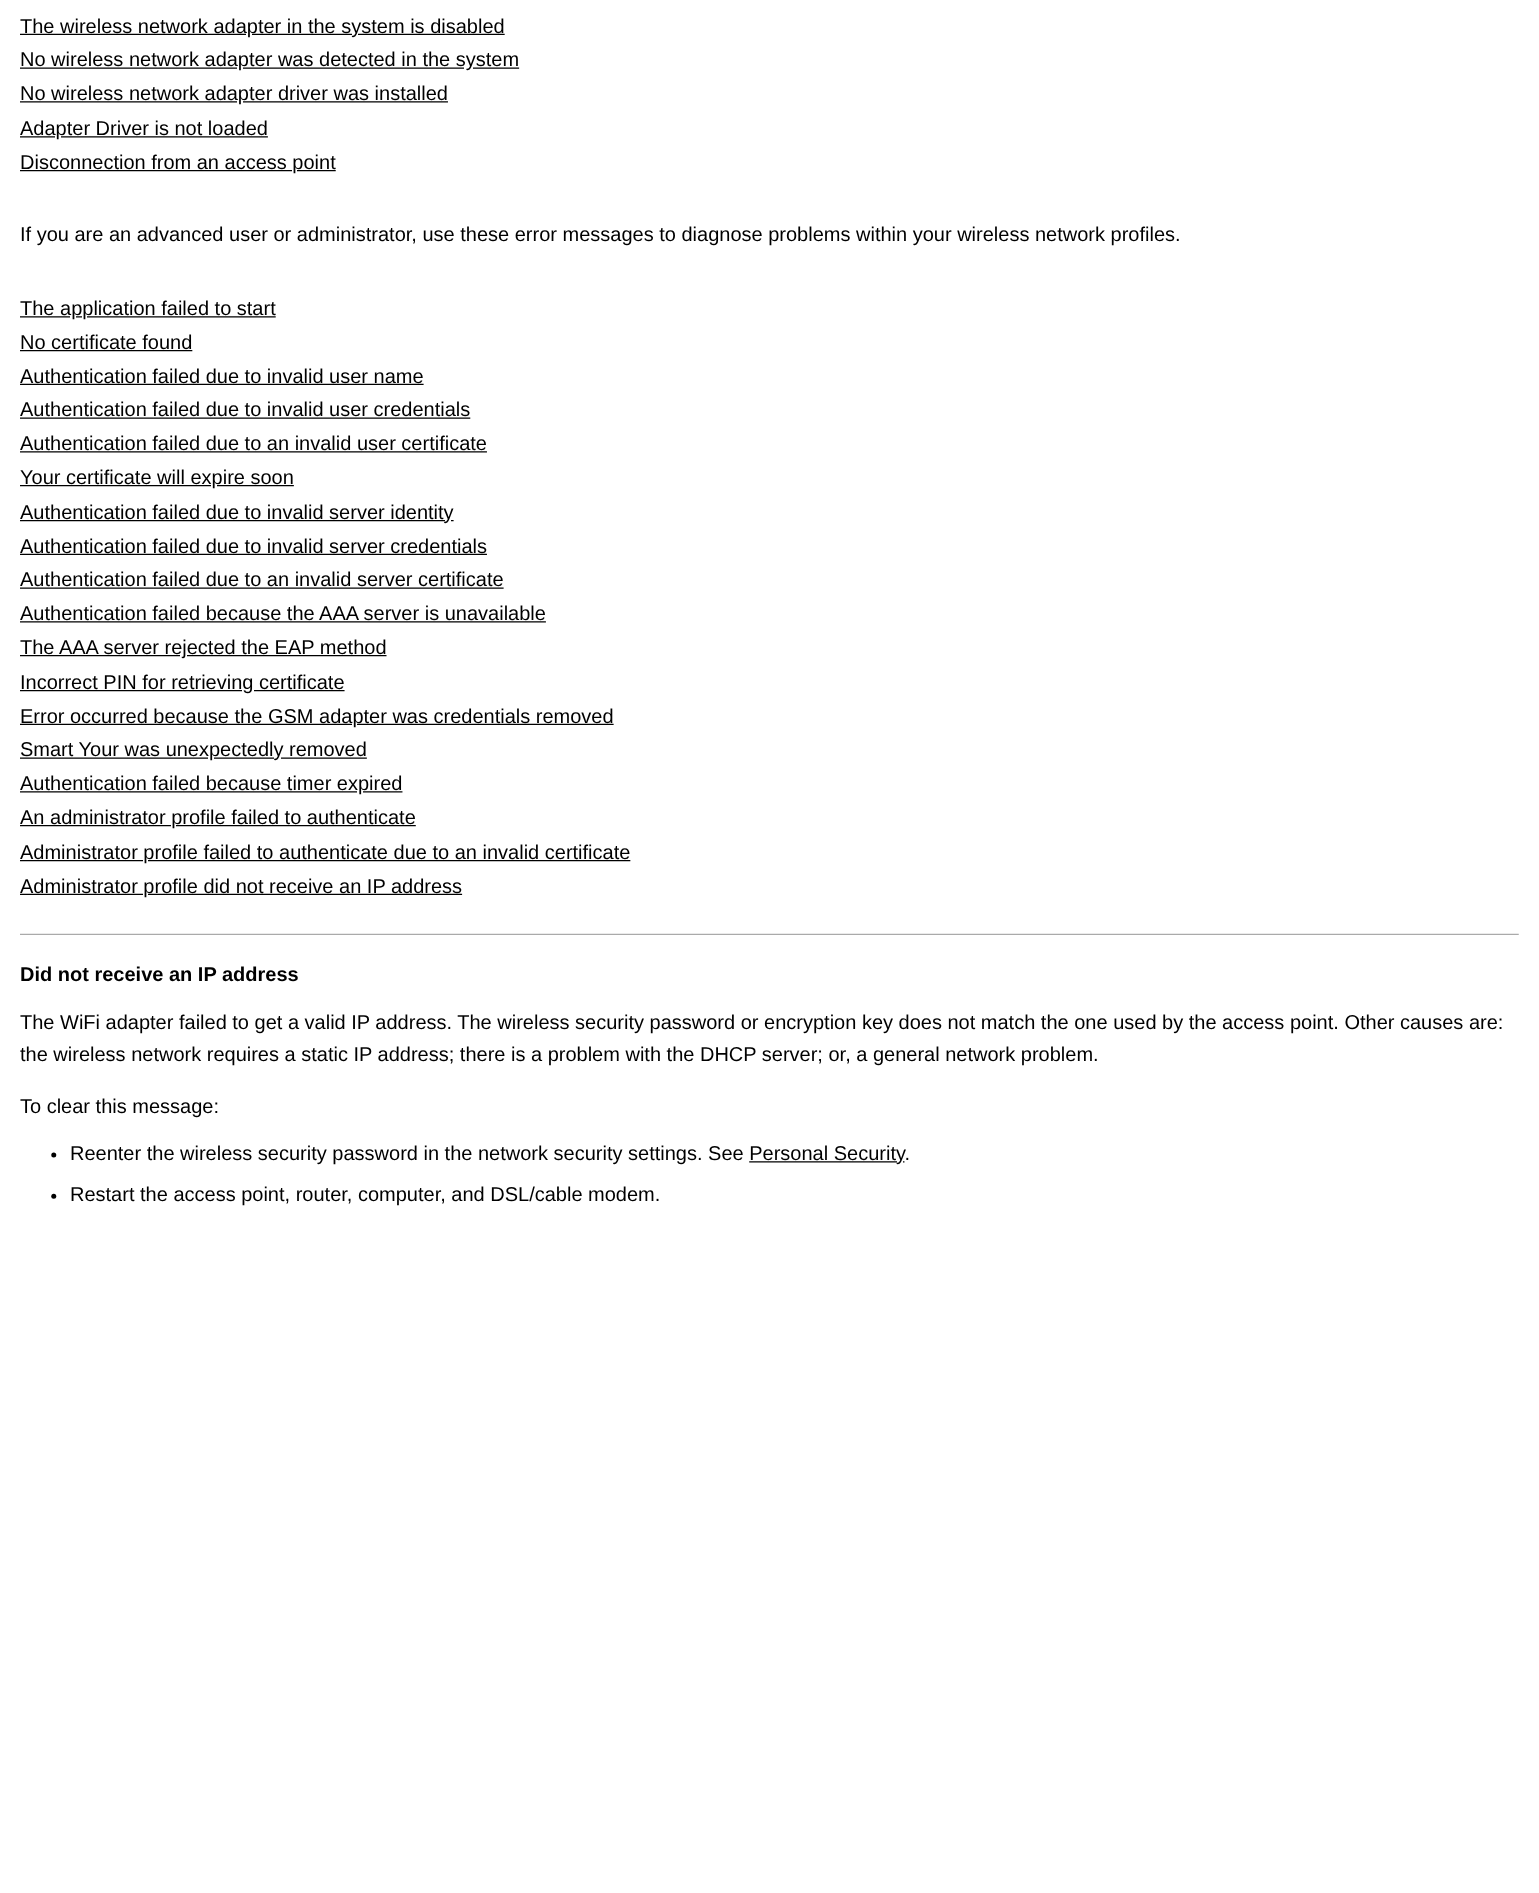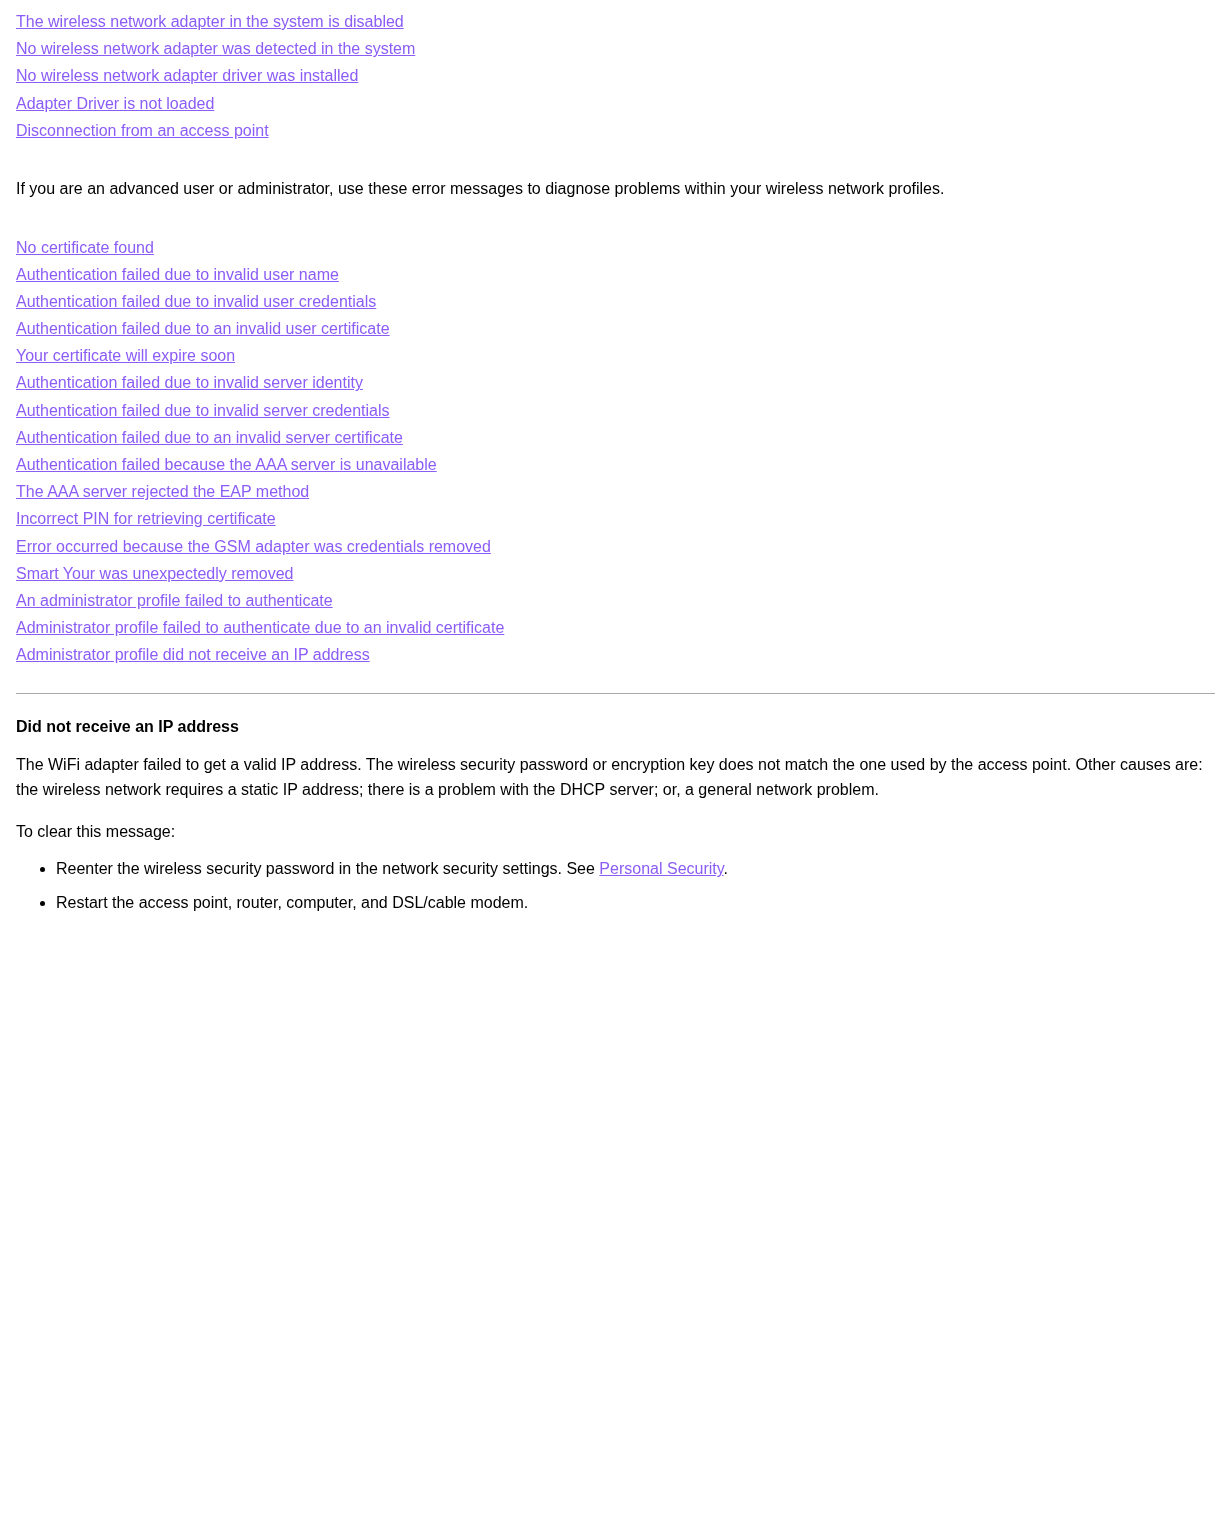--- a/index.html
+++ b/index.html
@@ -9,21 +9,21 @@
     }
     body {
       font-family: Arial, sans-serif;
       font-size: 16px;
       color: #000;
       background: #fff;
       padding: 8px 16px;
       max-width: 1231px;
     }
     a {
-      color: #8b5cf6;
+      color: #000000;
       text-decoration: underline;
       cursor: pointer;
     }
     .link-list {
       margin-bottom: 4px;
     }
     .link-list a {
       display: block;
       line-height: 1.7;
     }
@@ -74,33 +74,35 @@
     <a href="#">No wireless network adapter was detected in the system</a>
     <a href="#">No wireless network adapter driver was installed</a>
     <a href="#">Adapter Driver is not loaded</a>
     <a href="#">Disconnection from an access point</a>
   </div>
 
 <p class="intro-text">If you are an advanced user or administrator, use these error messages to diagnose problems within your wireless network profiles.</p>
 
 <div class="error-link-list">
 
+<a href="#">The application failed to start</a>
     <a href="#">No certificate found</a>
     <a href="#">Authentication failed due to invalid user name</a>
     <a href="#">Authentication failed due to invalid user credentials</a>
     <a href="#">Authentication failed due to an invalid user certificate</a>
     <a href="#">Your certificate will expire soon</a>
     <a href="#">Authentication failed due to invalid server identity</a>
     <a href="#">Authentication failed due to invalid server credentials</a>
     <a href="#">Authentication failed due to an invalid server certificate</a>
     <a href="#">Authentication failed because the AAA server is unavailable</a>
     <a href="#">The AAA server rejected the EAP method</a>
     <a href="#">Incorrect PIN for retrieving certificate</a>
     <a href="#">Error occurred because the GSM adapter was credentials removed</a>
     <a href="#">Smart Your was unexpectedly removed</a>
+    <a href="#">Authentication failed because timer expired</a>
     <a href="#">An administrator profile failed to authenticate</a>
     <a href="#">Administrator profile failed to authenticate due to an invalid certificate</a>
     <a href="#">Administrator profile did not receive an IP address</a>
   </div>
 
 <hr class="divider">
 
 <h2 class="section-title">Did not receive an IP address</h2>
 
 <p class="section-body">The WiFi adapter failed to get a valid IP address. The wireless security password or encryption key does not match the one used by the access point. Other causes are: the wireless network requires a static IP address; there is a problem with the DHCP server; or, a general network problem.</p>

